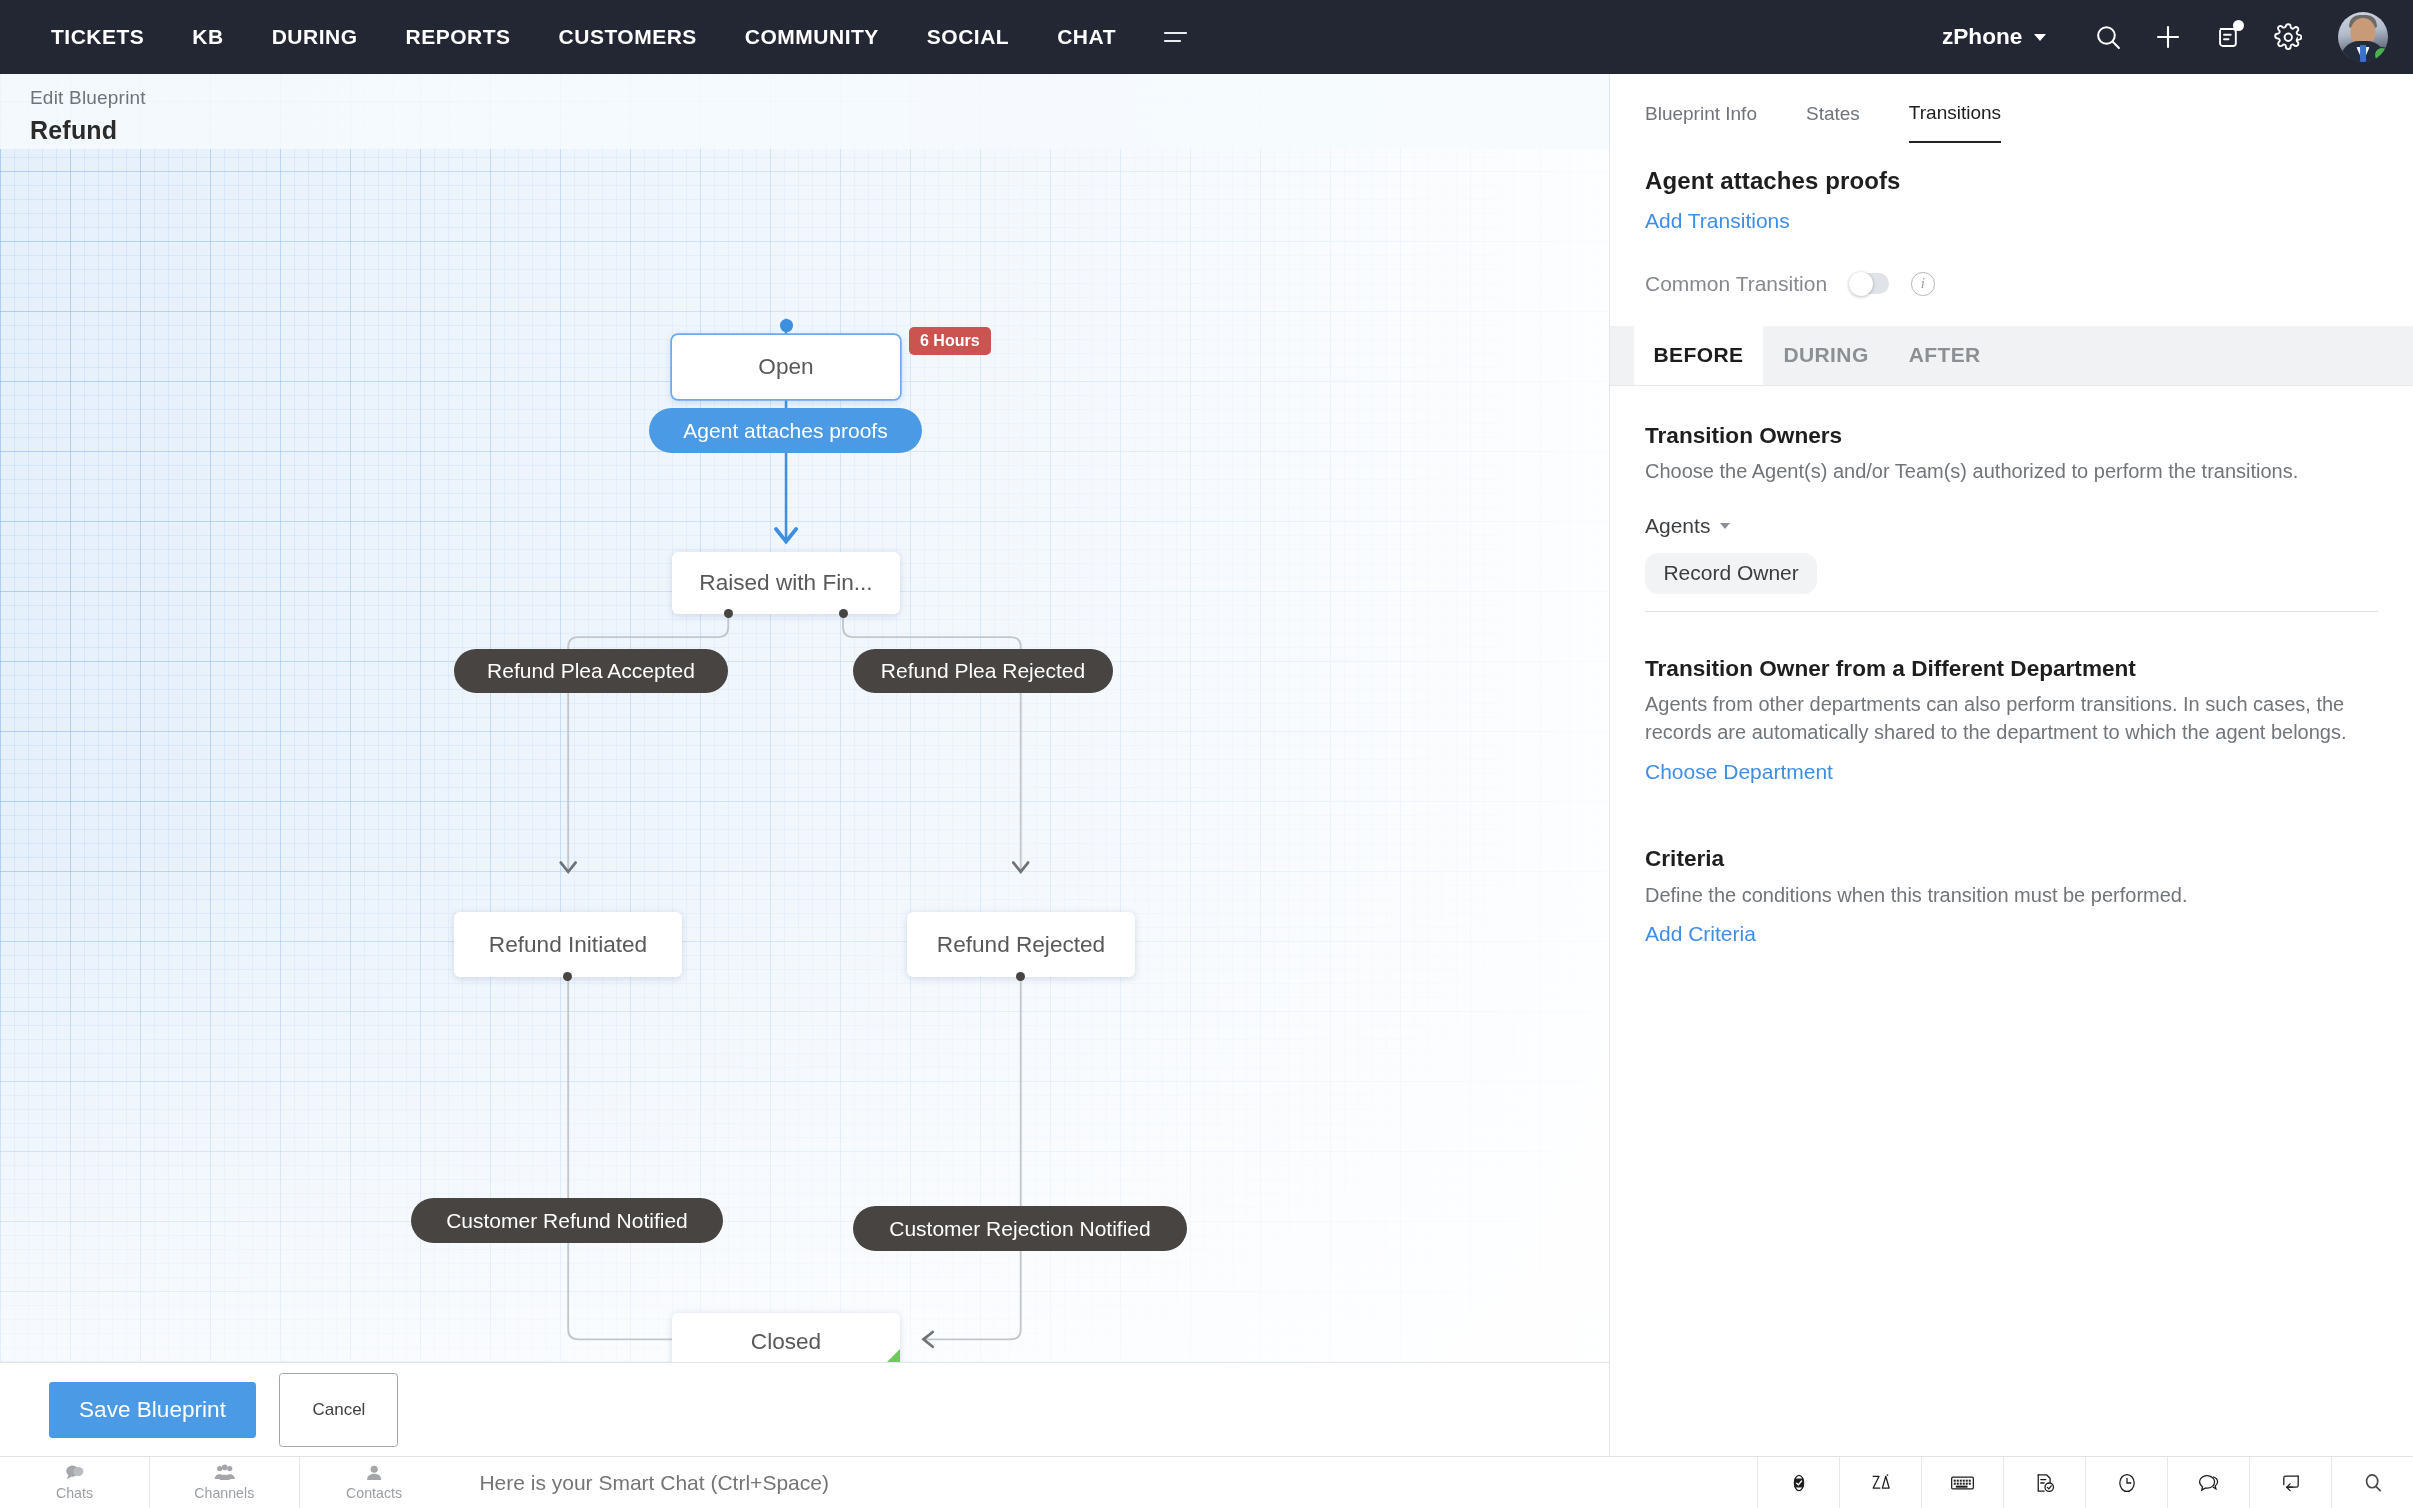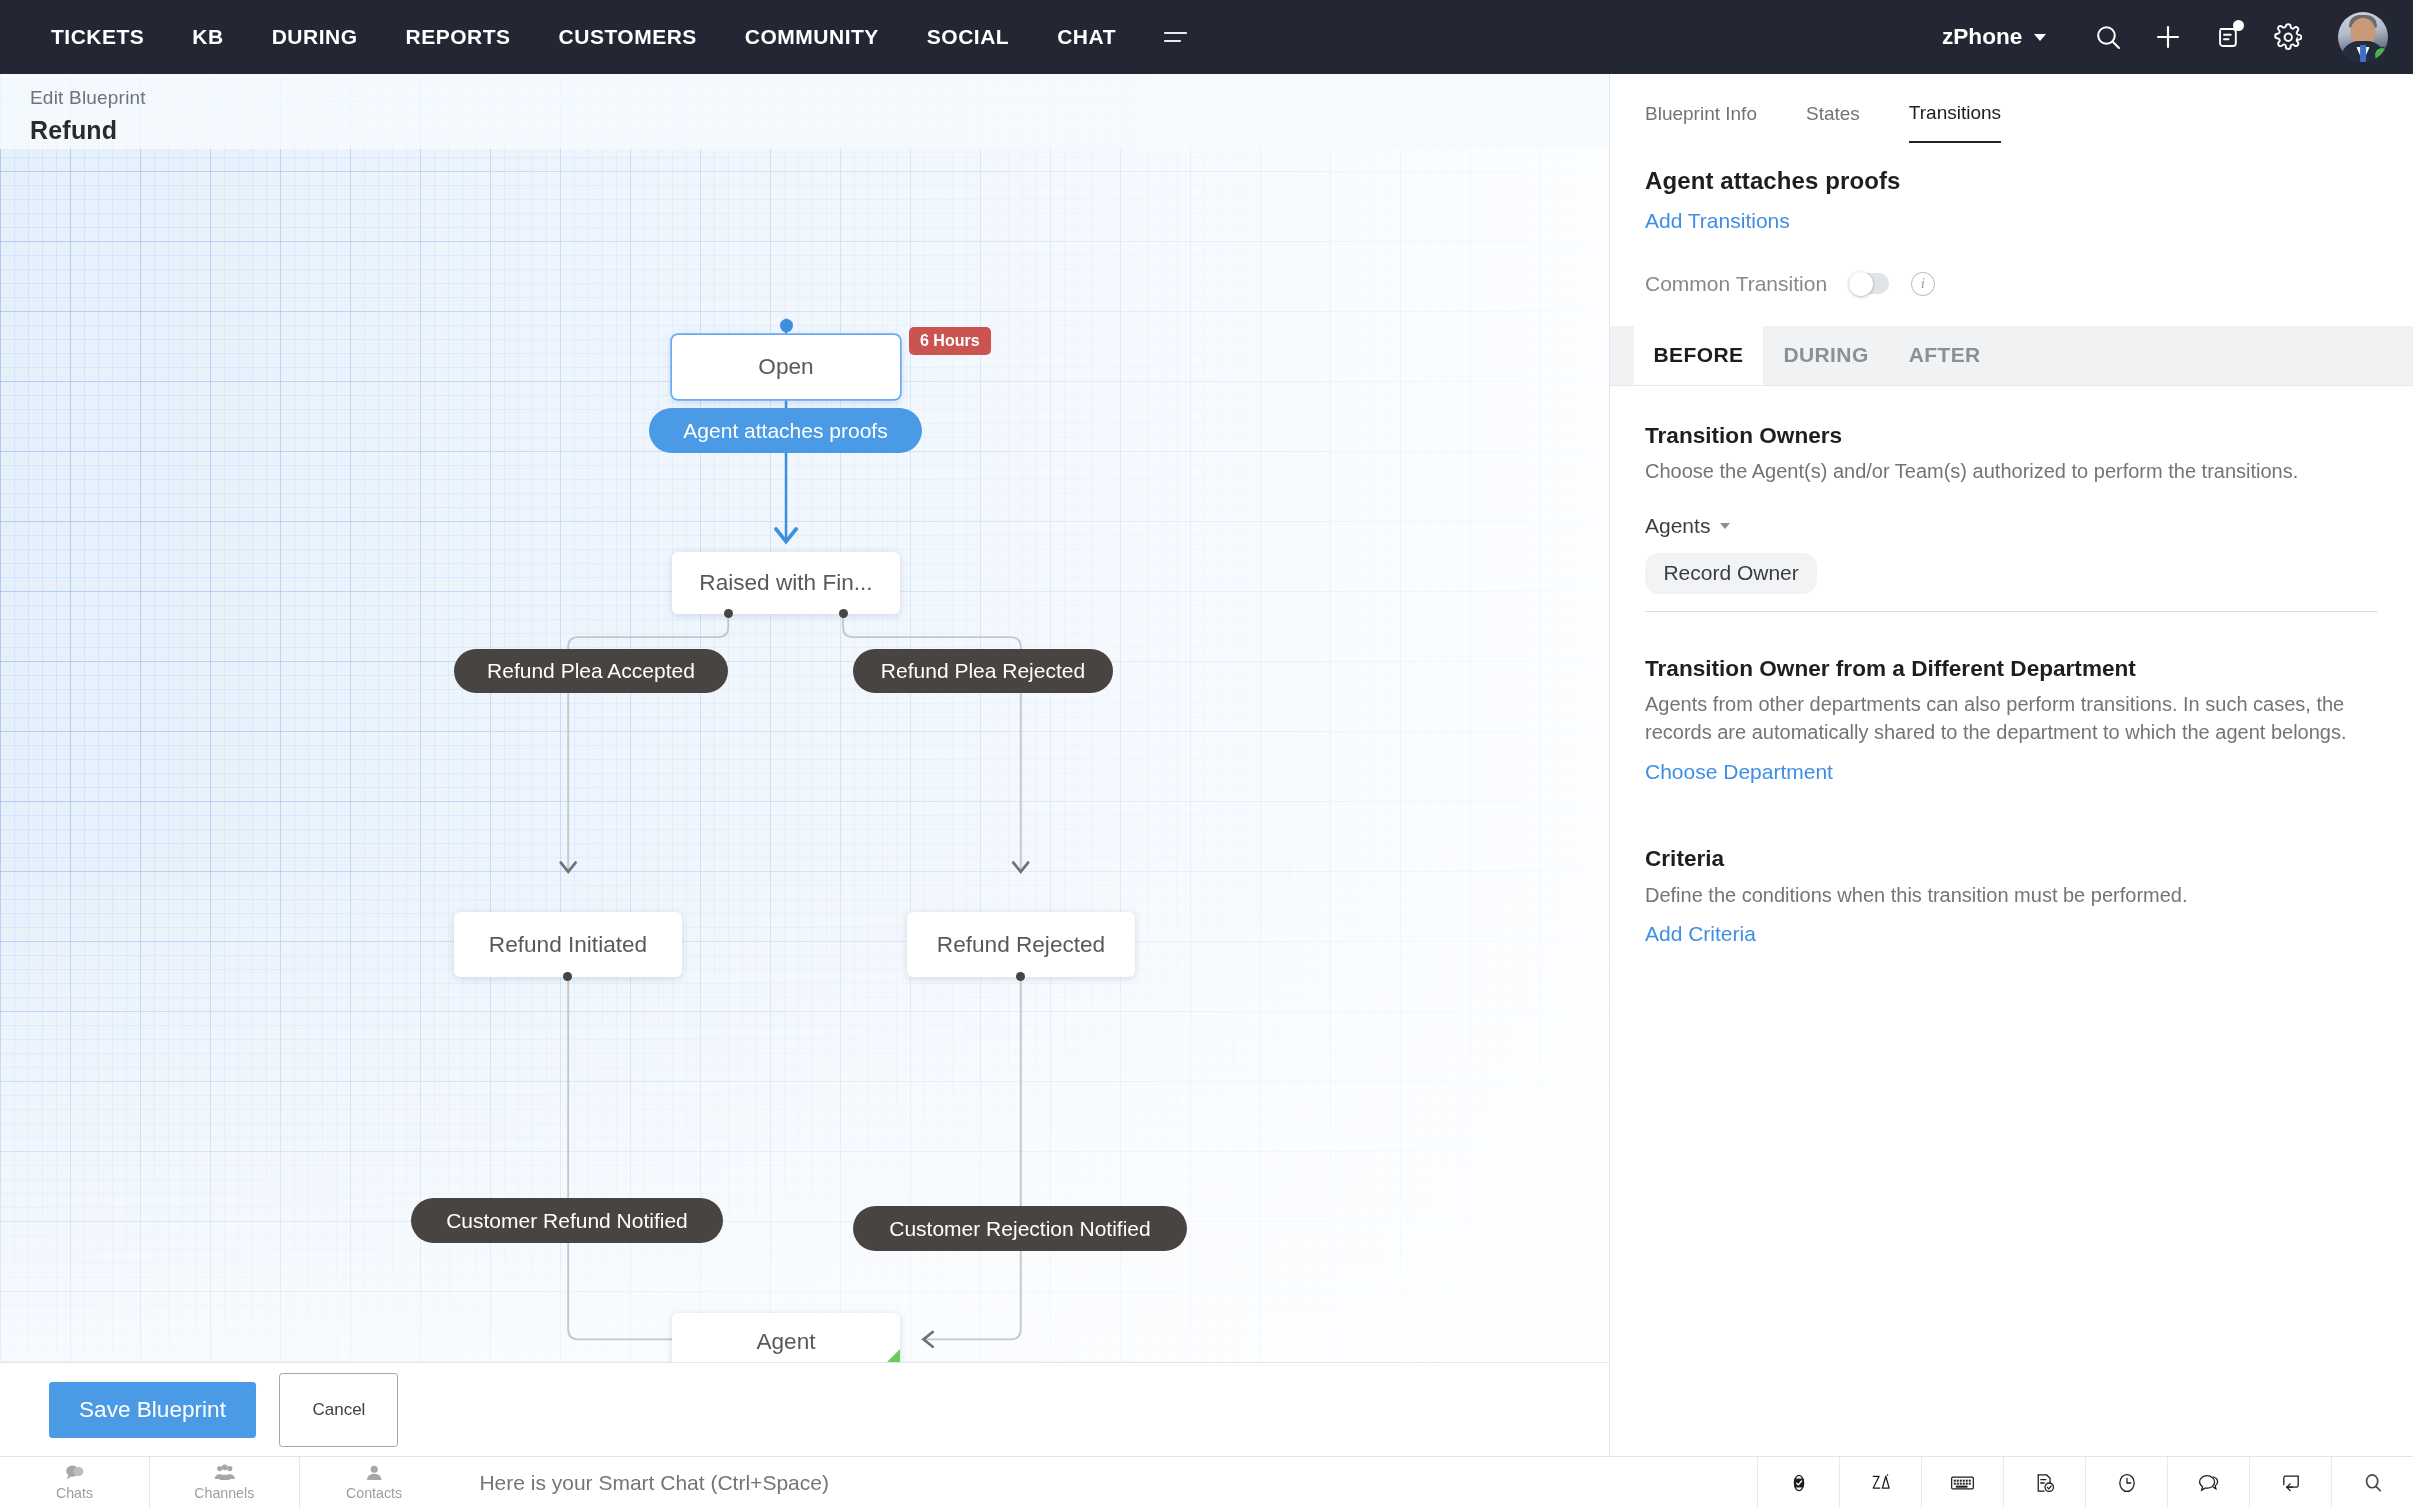--- a/index.html
+++ b/index.html
@@ -355,21 +355,21 @@
       <div class="dotmark" style="left:1016px; top:898px;"></div>
 
       <div class="pill dark" style="left:411px; top:1124px; width:312px; height:45px;">
         <span>Customer Refund Notified</span>
       </div>
       <div class="pill dark" style="left:853px; top:1132px; width:334px; height:45px;">
         <span>Customer Rejection Notified</span>
       </div>
 
       <div class="node" style="left:672px; top:1239px; width:228px; height:57px;">
-        <span>Agent</span>
+        <span>Closed</span>
         <span class="corner-green"></span>
       </div>
     </div>
   </div>
 
   <div class="actionbar">
     <button class="btn-primary">Save Blueprint</button>
     <button class="btn-secondary">Cancel</button>
   </div>
 

